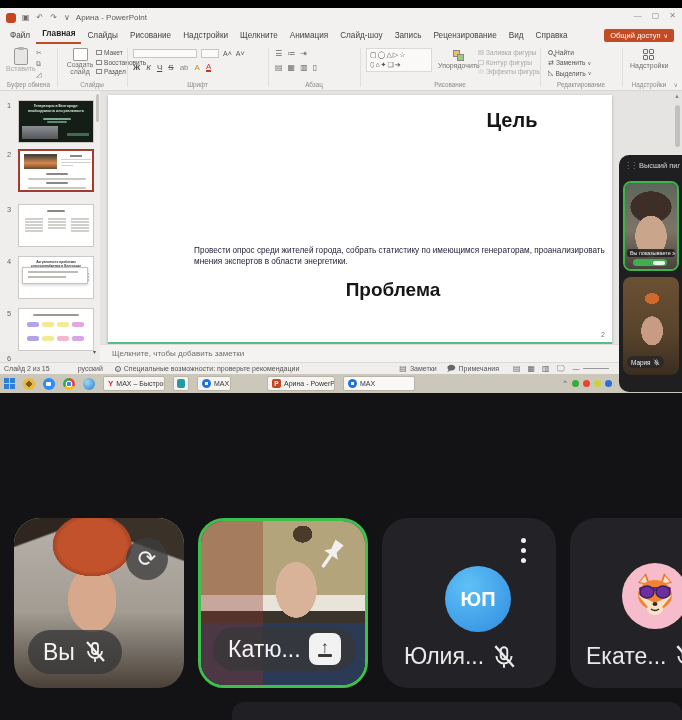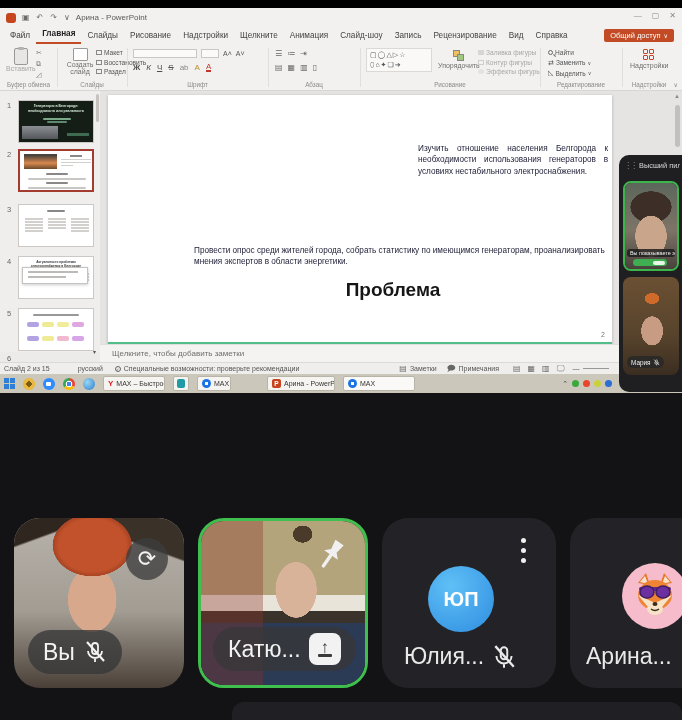--- a/index.html
+++ b/index.html
@@ -129,21 +129,21 @@
            display:flex;align-items:center;justify-content:center;color:#f2f2f2;font-size:22px;}
   .pinicon{position:absolute;right:14px;top:14px;width:40px;height:40px;transform:rotate(35deg);}
   .kebab{position:absolute;right:30px;top:20px;display:flex;flex-direction:column;gap:5px;}
   .kebab i{width:5px;height:5px;border-radius:50%;background:#f0f0f0;display:block;}
   .plabel{position:absolute;left:14px;bottom:14px;background:rgba(55,55,55,.78);border-radius:24px;height:44px;
           display:flex;align-items:center;gap:8px;padding:0 15px;color:#f3f3f3;font-size:23px;}
   .nlabel{position:absolute;bottom:18px;display:flex;align-items:center;gap:7px;color:#e9e9e9;font-size:23px;}
   .sharechip{width:32px;height:32px;background:#f2f2f2;border-radius:8px;display:flex;flex-direction:column;align-items:center;justify-content:center;color:#3a3a3a;}
   .sharechip b{font-size:17px;line-height:13px;}
   .sharechip i{display:block;width:14px;height:2.5px;background:#3a3a3a;border-radius:1px;}
-  .avatar-blue{position:absolute;left:46px;top:48px;width:66px;height:66px;border-radius:50%;
+  .avatar-blue{position:absolute;left:63px;top:48px;width:66px;height:66px;border-radius:50%;
        background:radial-gradient(circle at 35% 30%,#5fc0f6,#2f8de0);display:flex;align-items:center;justify-content:center;
        color:#fff;font-size:20px;font-weight:bold;}
   .avatar-pink{position:absolute;left:52px;top:45px;width:66px;height:66px;border-radius:50%;background:#f6bccb;
        display:flex;align-items:center;justify-content:center;}
   .bottombar{left:232px;top:702px;width:450px;height:18px;background:#1f1f24;border-radius:12px 12px 0 0;}
   .micoff{flex:0 0 auto;}
 </style>
 </head>
 <body>
 
@@ -414,21 +414,21 @@
               <i style="background:#d8a5e8;"></i>
           </div>
         </div>
 
         <span class="thumbnum" style="top:263px;">6</span>
         <div class="ab" style="left:96px;top:3px;width:3px;height:28px;background:#c5c2bf;border-radius:2px;"></div>
       </div>
 
       <div class="ab slide">
 
-        <div class="ab p-slide" style="left:310px;top:48px;width:190px;">Изучить отношение населения Белгорода к необходимости использования генераторов в условиях нестабильного электроснабжения.</div>
+        <div class="ab h-slide" style="left:310px;top:14px;width:188px;font-size:20px;">Цель</div>
 
         <div class="ab p-slide" style="left:86px;top:150px;width:412px;text-align:left;">Провести опрос среди жителей города, собрать статистику по имеющимся генераторам, проанализировать мнения экспертов в области энергетики.</div>
 
         <div class="ab h-slide" style="left:60px;top:184px;width:450px;font-size:19px;">Проблема</div>
 
         <div class="pagenum">2</div>
         <div class="greenbar"></div>
       </div>
 
       <span class="ab" style="right:2px;top:2px;font-size:6px;color:#8a8886;">▲</span>
@@ -609,21 +609,21 @@
         <polygon points="10,26 20,38 27,44 34,38 44,26 27,34" fill="#f7e3c8"></polygon>
         <ellipse cx="27" cy="40" rx="8" ry="6" fill="#f7e3c8"></ellipse>
         <rect x="11" y="18" width="32" height="4" rx="2" fill="#5b2a8a"></rect>
         <ellipse cx="19" cy="23" rx="7" ry="6" fill="#6c2fa0" stroke="#3f1d62" stroke-width="1.5"></ellipse>
         <ellipse cx="35" cy="23" rx="7" ry="6" fill="#6c2fa0" stroke="#3f1d62" stroke-width="1.5"></ellipse>
         <ellipse cx="27" cy="35" rx="2.5" ry="2" fill="#3a2a1a"></ellipse>
         <path d="M23 40q4 3 8 0" stroke="#3a2a1a" stroke-width="1.5" fill="none"></path>
       </svg>
     </div>
     <div class="nlabel" style="left:16px;">
-      <span>Арина...</span>
+      <span>Екате...</span>
       <svg class="micoff" width="26" height="26" viewBox="0 0 24 24">
         <rect x="9" y="3" width="6" height="11" rx="3" fill="none" stroke="#e9e9e9" stroke-width="1.8"></rect>
         <path d="M5 11a7 7 0 0 0 14 0M12 18v4" fill="none" stroke="#e9e9e9" stroke-width="1.8"></path>
         <line x1="4" y1="2" x2="21" y2="21" stroke="#e9e9e9" stroke-width="2.2"></line>
       </svg>
     </div>
   </div>
 
   <div class="ab bottombar"></div>
 </div>

